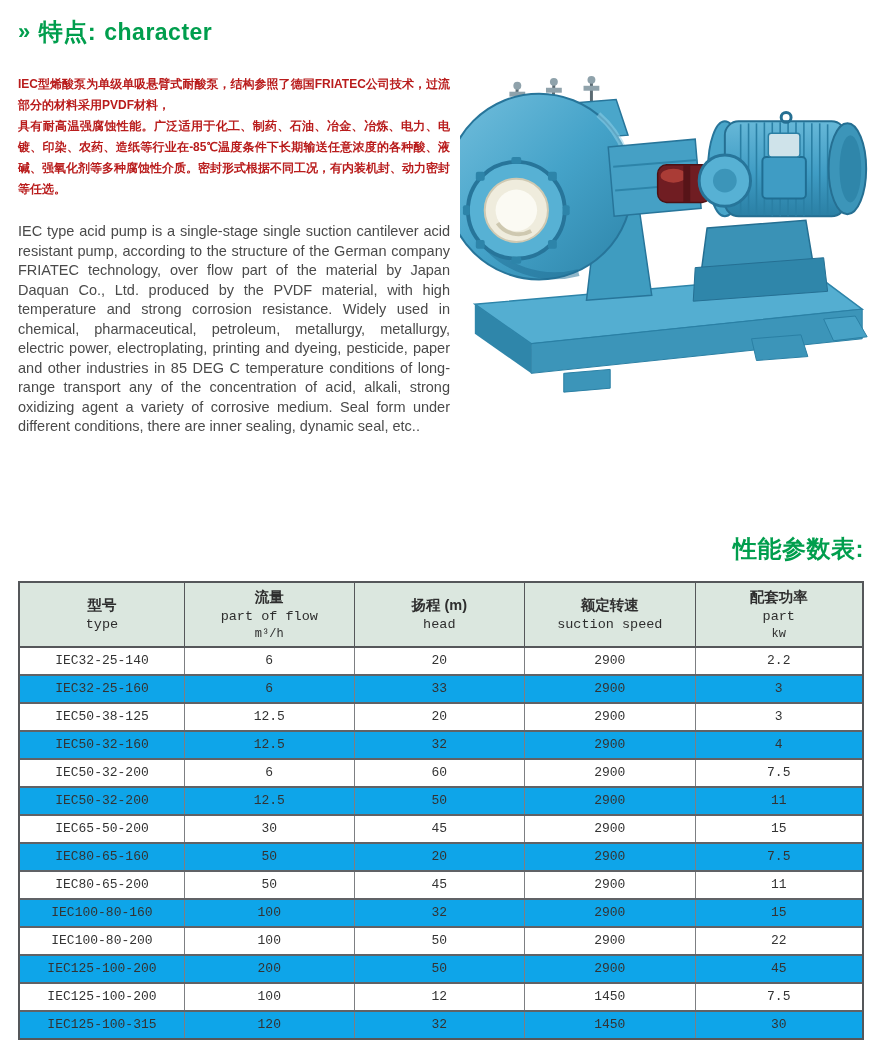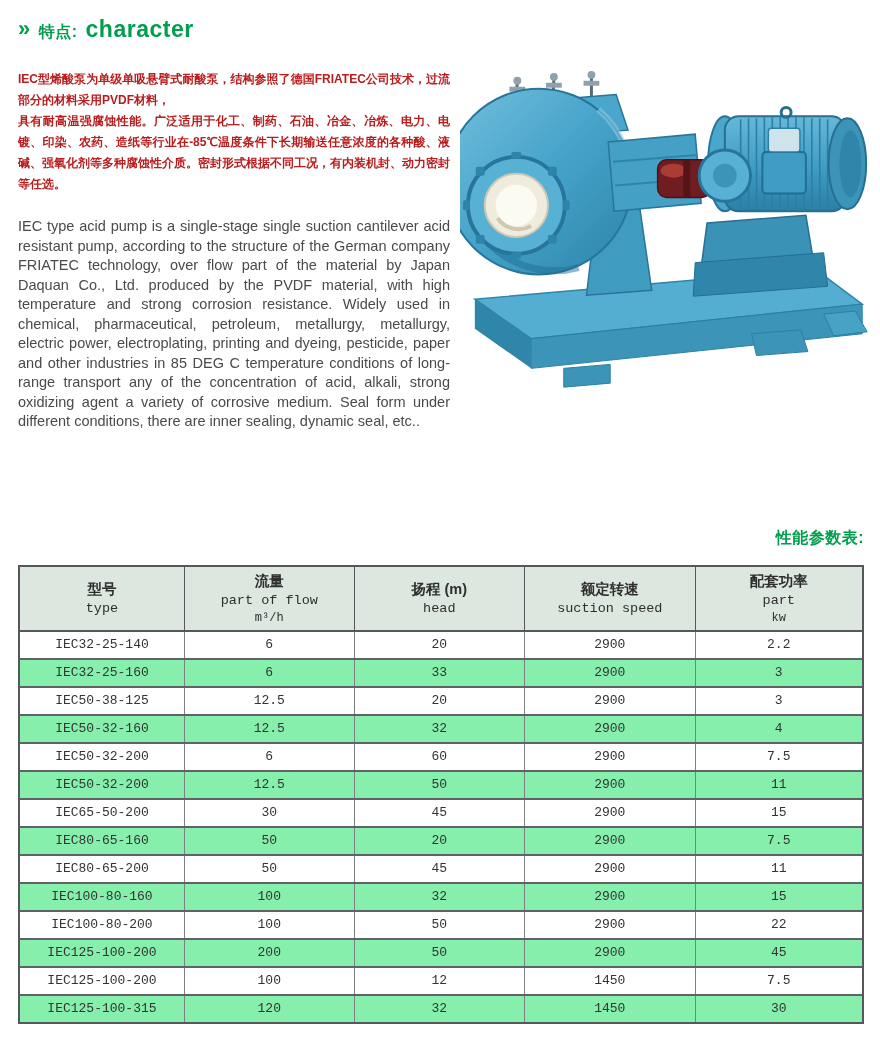--- a/index.html
+++ b/index.html
@@ -17,21 +17,21 @@
   .sec-title {
     color: #009e4d;
     font-size: 23px;
     font-weight: bold;
     letter-spacing: 0.5px;
     display: flex;
     align-items: baseline;
     gap: 8px;
   }
   .sec-title .chev { font-size: 22px; font-weight: bold; transform: translateY(-1px); }
-  .sec-title .zh { font-size: 16px; font-weight: bold; }
+  .sec-title .zh { font-size: 24px; font-weight: bold; }
   .sec-title .en { font-size: 23px; font-weight: 600; }
 
   
   .intro-wrap { display: flex; margin-top: 26px; }
   .intro-text { width: 432px; flex: none; }
   .para-zh {
     font-size: 12px; font-weight: 600; line-height: 21px;
     color: #b91c1c; text-align: justify;
   }
   .para-zh + .para-zh { margin-top: 0; }
@@ -78,21 +78,21 @@
   .h-unit:empty { display: none; }
 
   table.spec tbody td {
     height: 28px;
     font-size: 13px;
     color: #333333;
     border-top: 2px solid #606266;
     border-bottom: 1px solid #909295;
     background: #ffffff;
   }
-  table.spec tbody tr.alt td { background: #86efac; }
+  table.spec tbody tr.alt td { background: #0ea5e9; }
   table.spec tbody tr:last-child td { border-bottom: 2px solid #55575a; }
 
   
   col.c1 { width: 19.6%; } col.c2 { width: 20.1%; }
   col.c3 { width: 20.2%; } col.c4 { width: 20.2%; } col.c5 { width: 19.9%; }
 </style>
 </head>
 <body>
 
 <div class="page">

